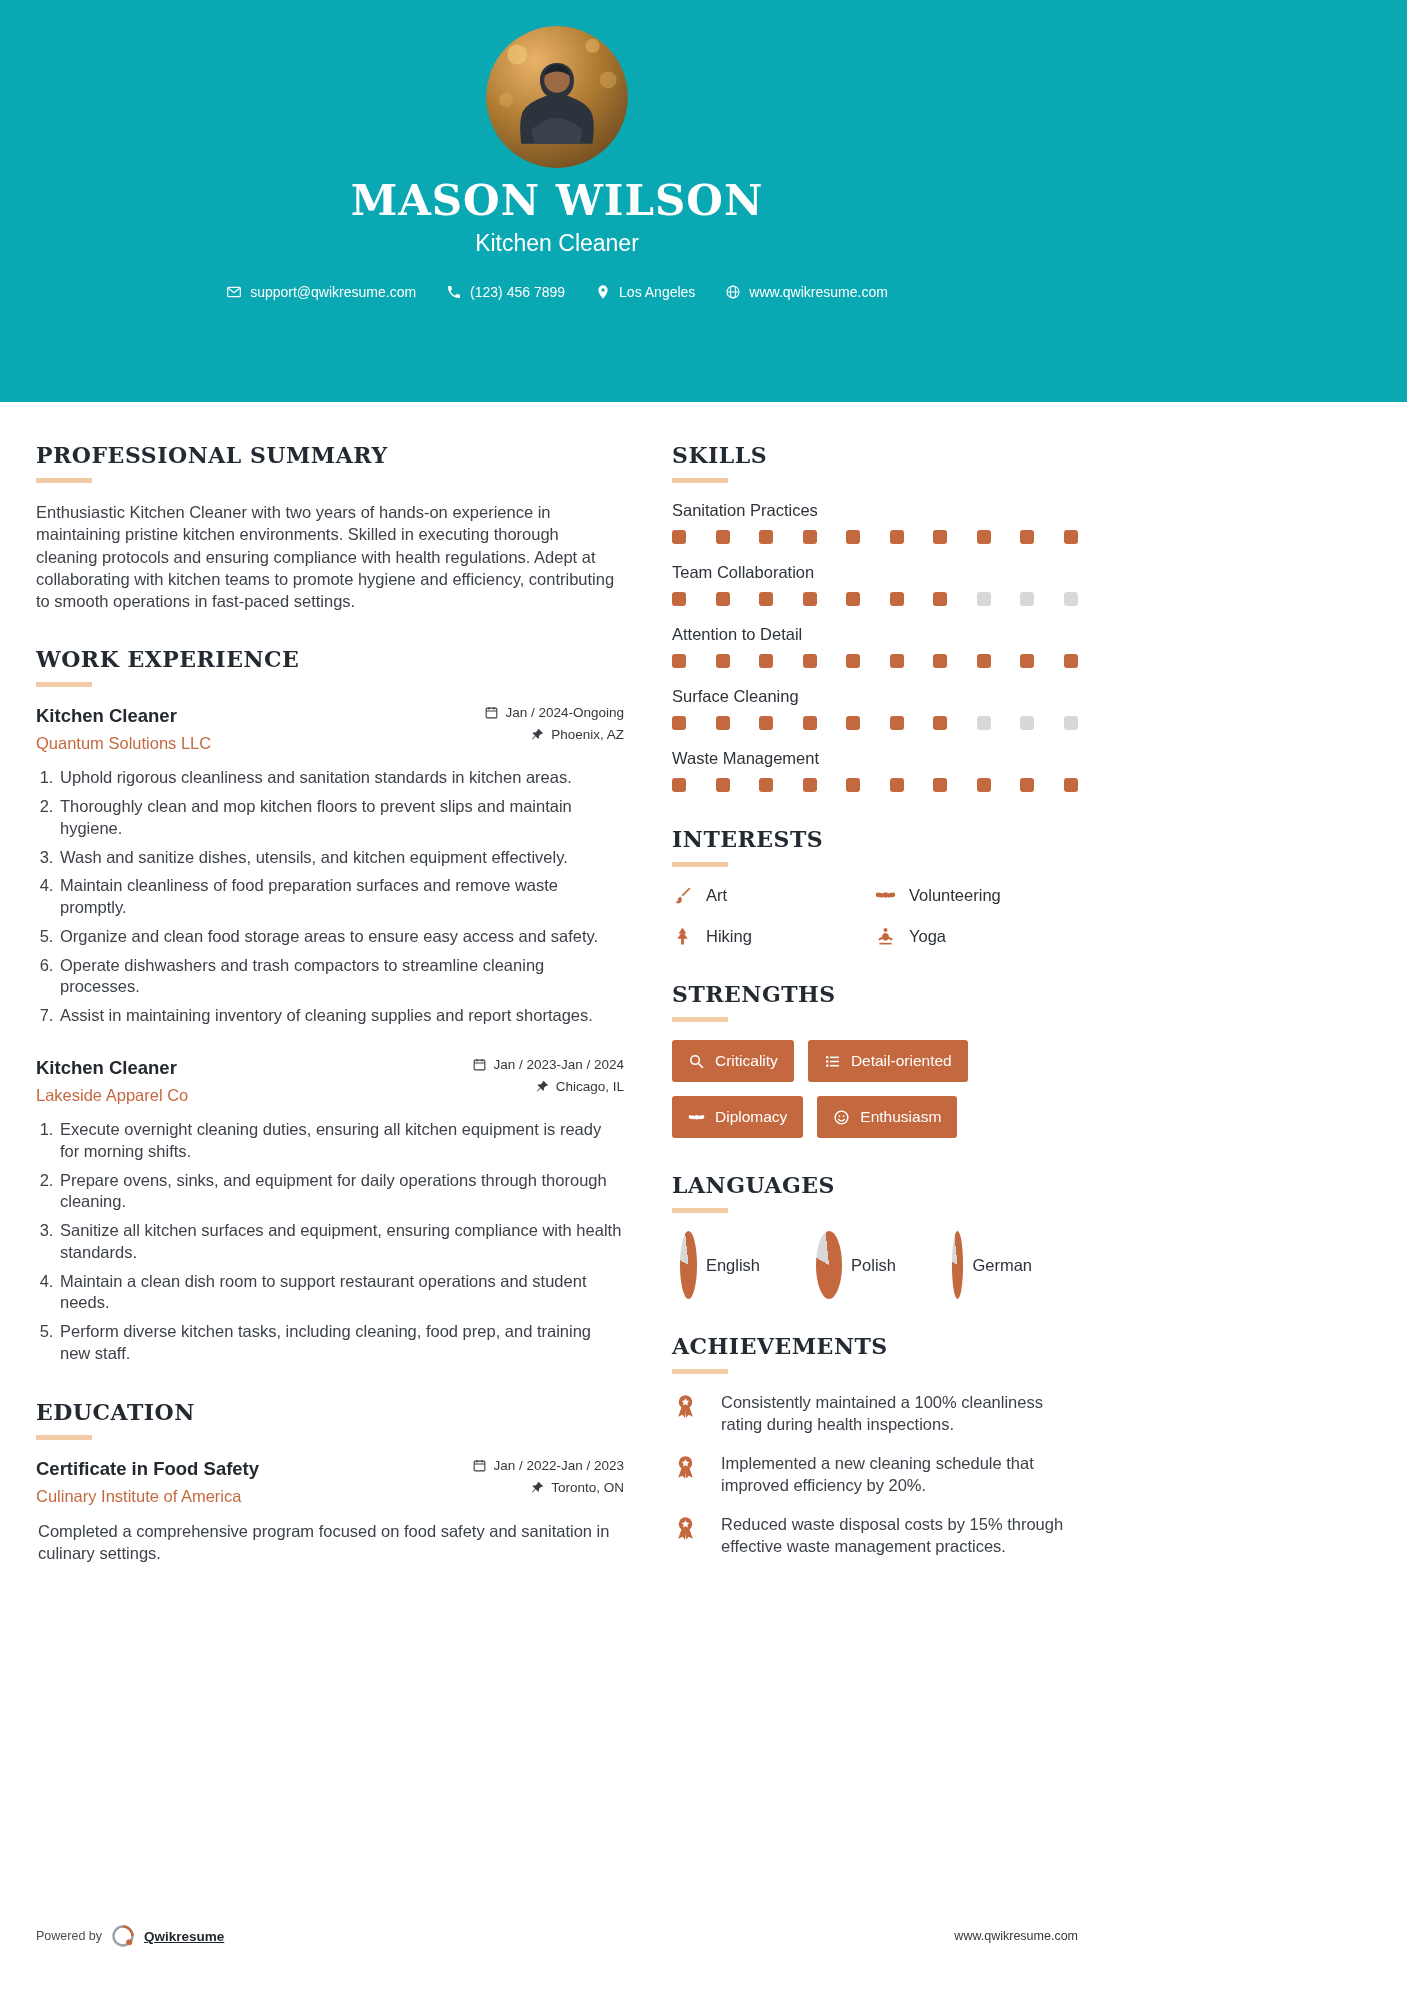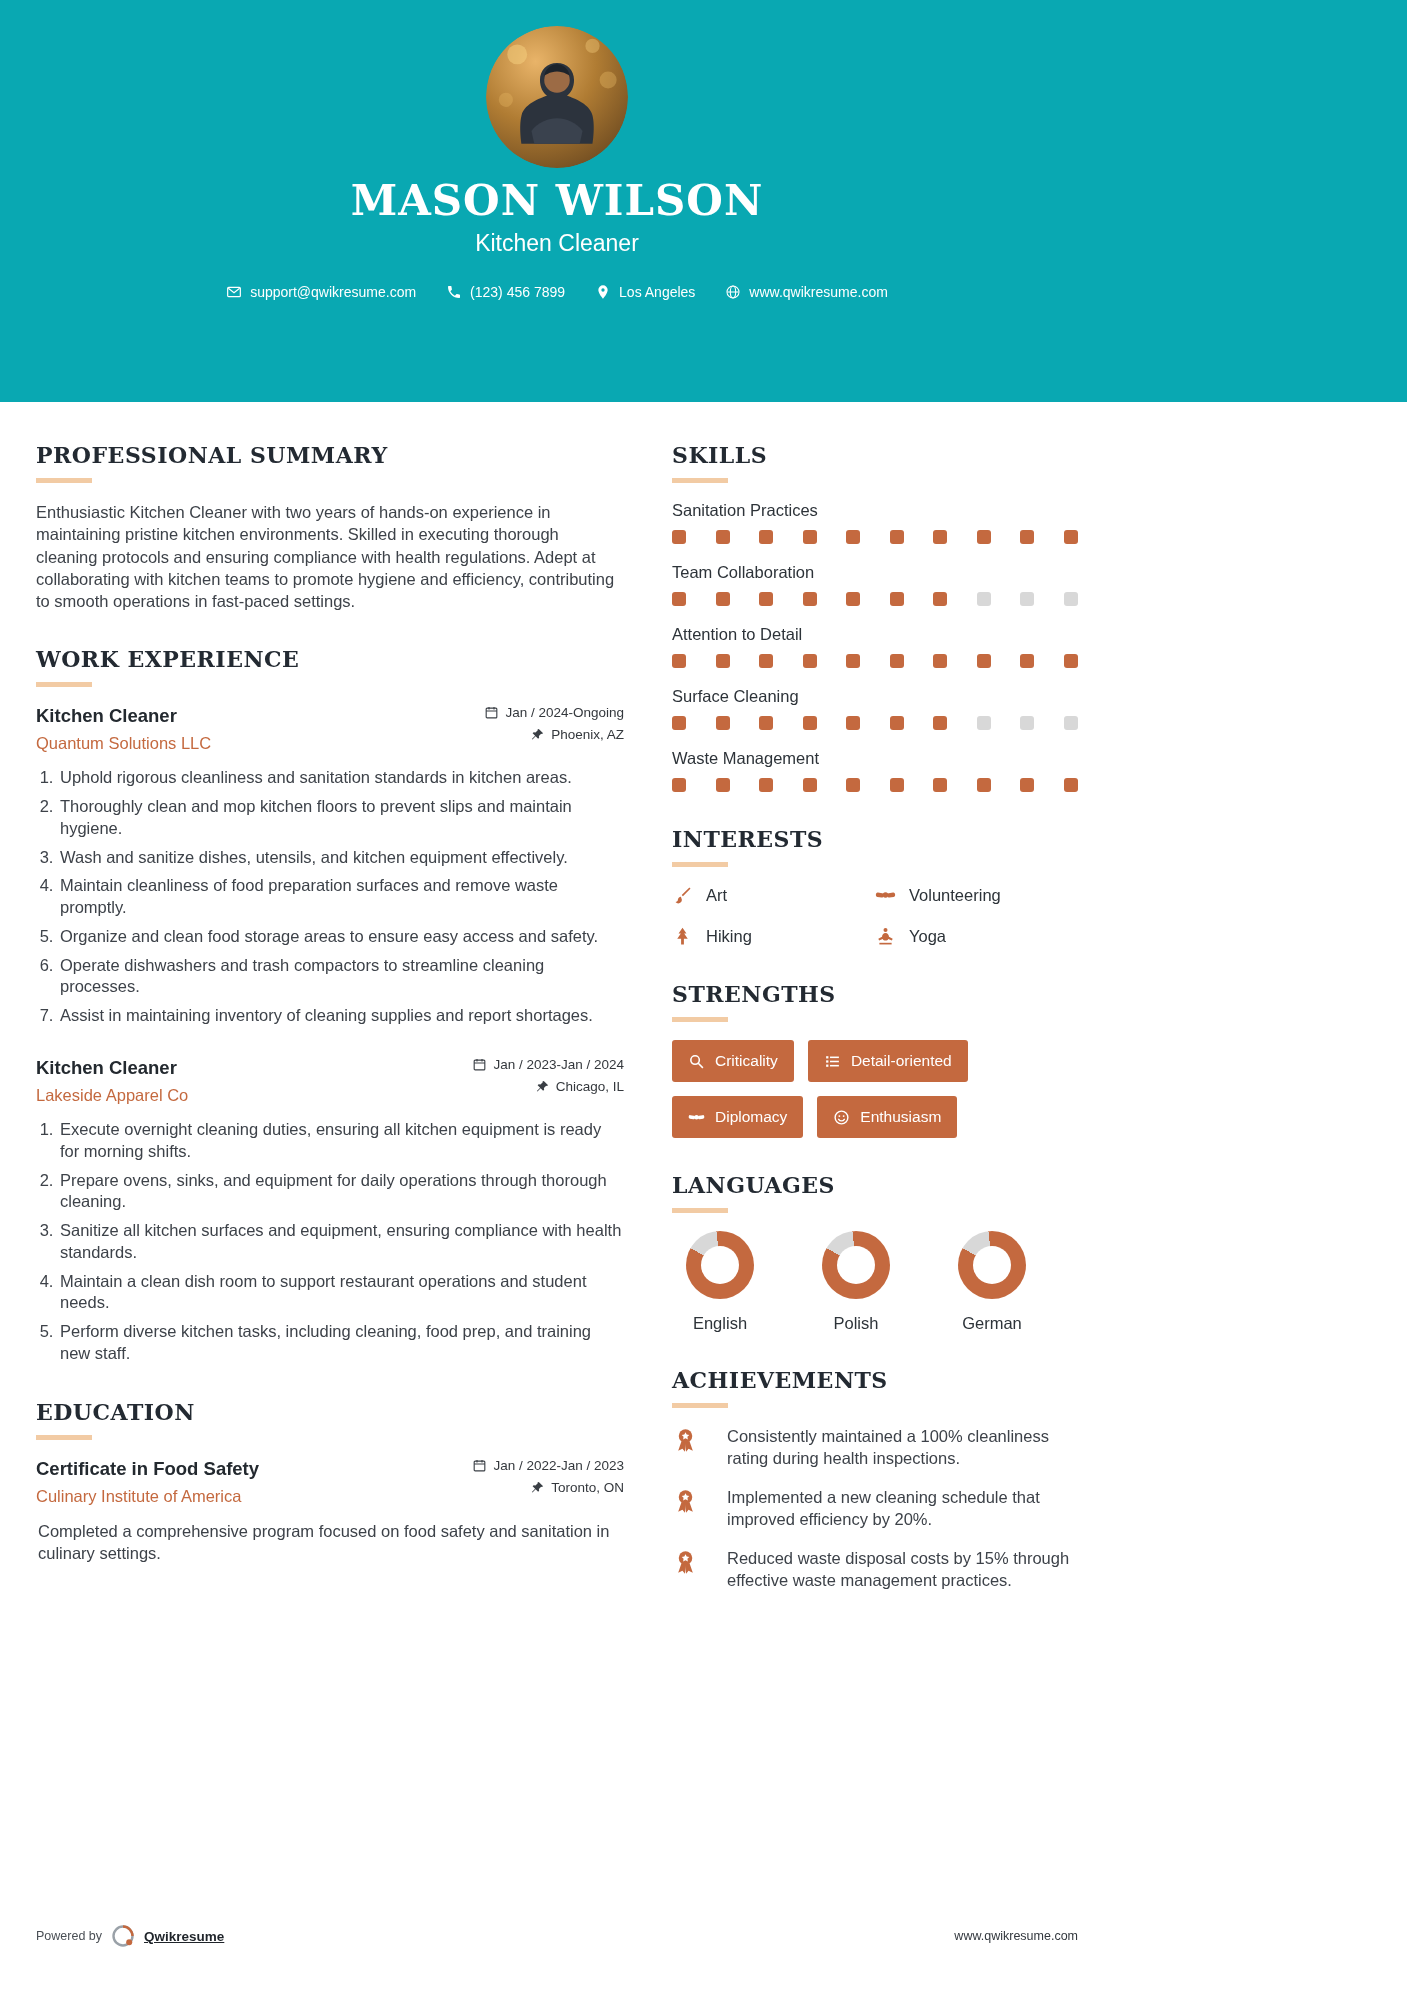--- a/index.html
+++ b/index.html
@@ -46,26 +46,26 @@
   
   .interests-grid { display:grid; grid-template-columns:203px 1fr; row-gap:20px; }
   .interest { display:flex; align-items:center; gap:13px; font-size:16.5px; color:#2d3339; }
   .interest svg { width:21px; height:21px; color:var(--accent); flex:0 0 auto; }
   
   .strengths { display:flex; flex-wrap:wrap; gap:14px; }
   .badge { display:inline-flex; align-items:center; gap:10px; background:var(--accent); color:#fff; font-size:15.5px; padding:12px 16px; border-radius:3px; }
   .badge svg { width:17px; height:17px; color:#fff; }
   
   .langs { display:flex; gap:56px; padding-left:8px; }
-  .lang { display:flex; flex-direction:column; align-items:center; gap:15px; width:80px; }
+  .lang { display:flex; flex-direction:row; align-items:center; gap:9px; width:80px; }
   .donut { width:68px; height:68px; border-radius:50%; position:relative; }
   .donut::after { content:""; position:absolute; inset:15px; background:#fff; border-radius:50%; }
   .lang-label { font-size:16.5px; color:#2d3339; }
   
-  .ach { display:flex; gap:28px; margin-bottom:17px; font-size:16.5px; line-height:1.33; color:#3d4249; }
+  .ach { display:flex; gap:22px; margin-bottom:17px; font-size:16.5px; line-height:1.33; color:#3d4249; }
   .ach svg { width:27px; height:27px; flex:0 0 auto; color:var(--accent); margin-top:1px; }
   
   .footer { width:1114px; padding:0 36px; margin:auto 0 42px 0; display:flex; justify-content:space-between; align-items:center; }
   .powered { display:flex; align-items:center; gap:9px; }
   .powered-label { font-size:12.5px; color:#4a4f55; }
   .powered svg { width:24px; height:24px; }
   .brand { font-size:13.5px; color:#1f242a; text-decoration:underline; font-weight:700; cursor:pointer; }
   .site { font-size:12.5px; color:#33383e; }
 </style>
 </head>

